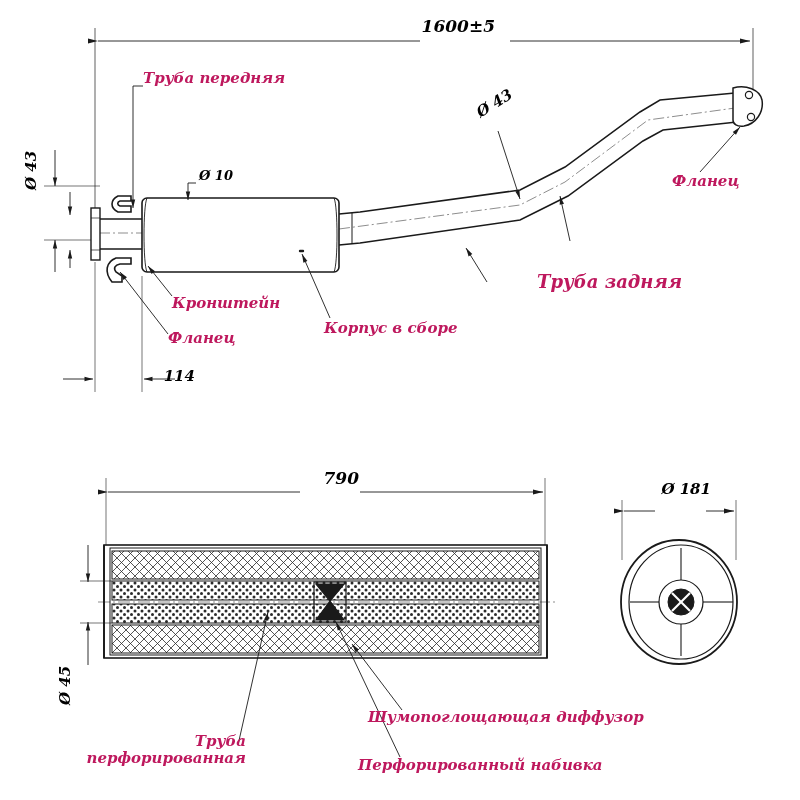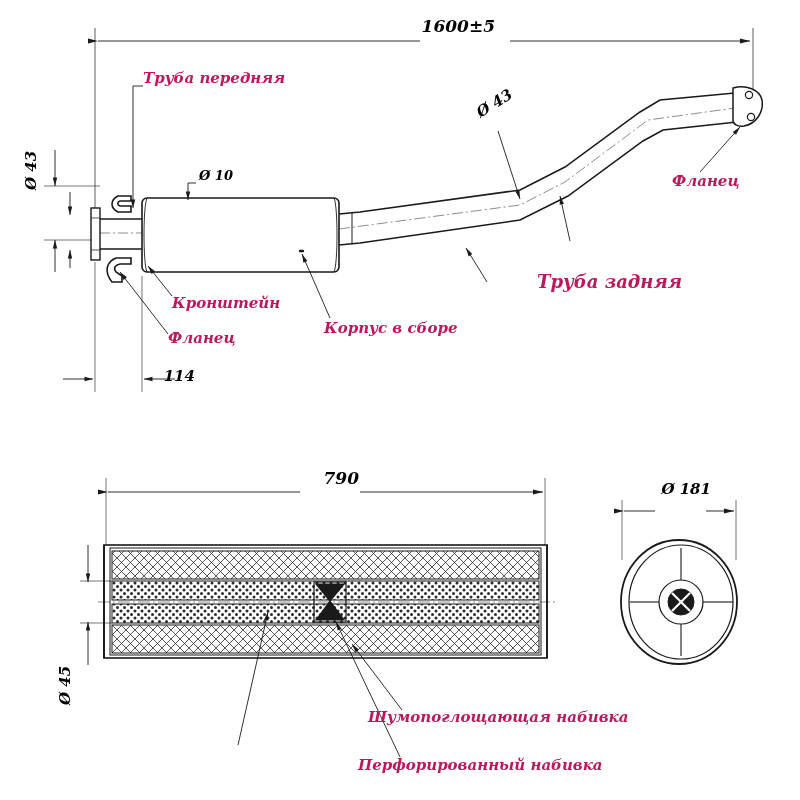--- a/index.html
+++ b/index.html
@@ -239,20 +239,22 @@
   <div class="lbl" style="left:172px; top:295px; font-size:15px;">Кронштейн</div>
 
   <div class="lbl" style="left:168px; top:330px; font-size:15px;">Фланец</div>
 
   <div class="lbl" style="left:324px; top:320px; font-size:15px;">Корпус в сборе</div>
 
   <div class="dim center" style="left:303px; top:468px; width:56px; font-size:17px;">790</div>
 
   <div class="dim vert" style="left:56px; top:705px; font-size:15px;">Ø 45</div>
 
-
-  <div class="lbl" style="left:368px; top:709px; font-size:15px;">Шумопоглощающая набивка</div>
+  <div class="lbl center" style="left:62px; top:733px; width:184px; font-size:15px;">Труба
+перфорированная</div>
+
+  <div class="lbl" style="left:368px; top:709px; font-size:15px;">Шумопоглощающая диффузор</div>
 
   <div class="lbl" style="left:358px; top:757px; font-size:15px;">Перфорированный набивка</div>
 
   <div class="dim center" style="left:649px; top:480px; width:62px; font-size:15px;">Ø 181</div>
 
 </div>
 
 </body></html>

